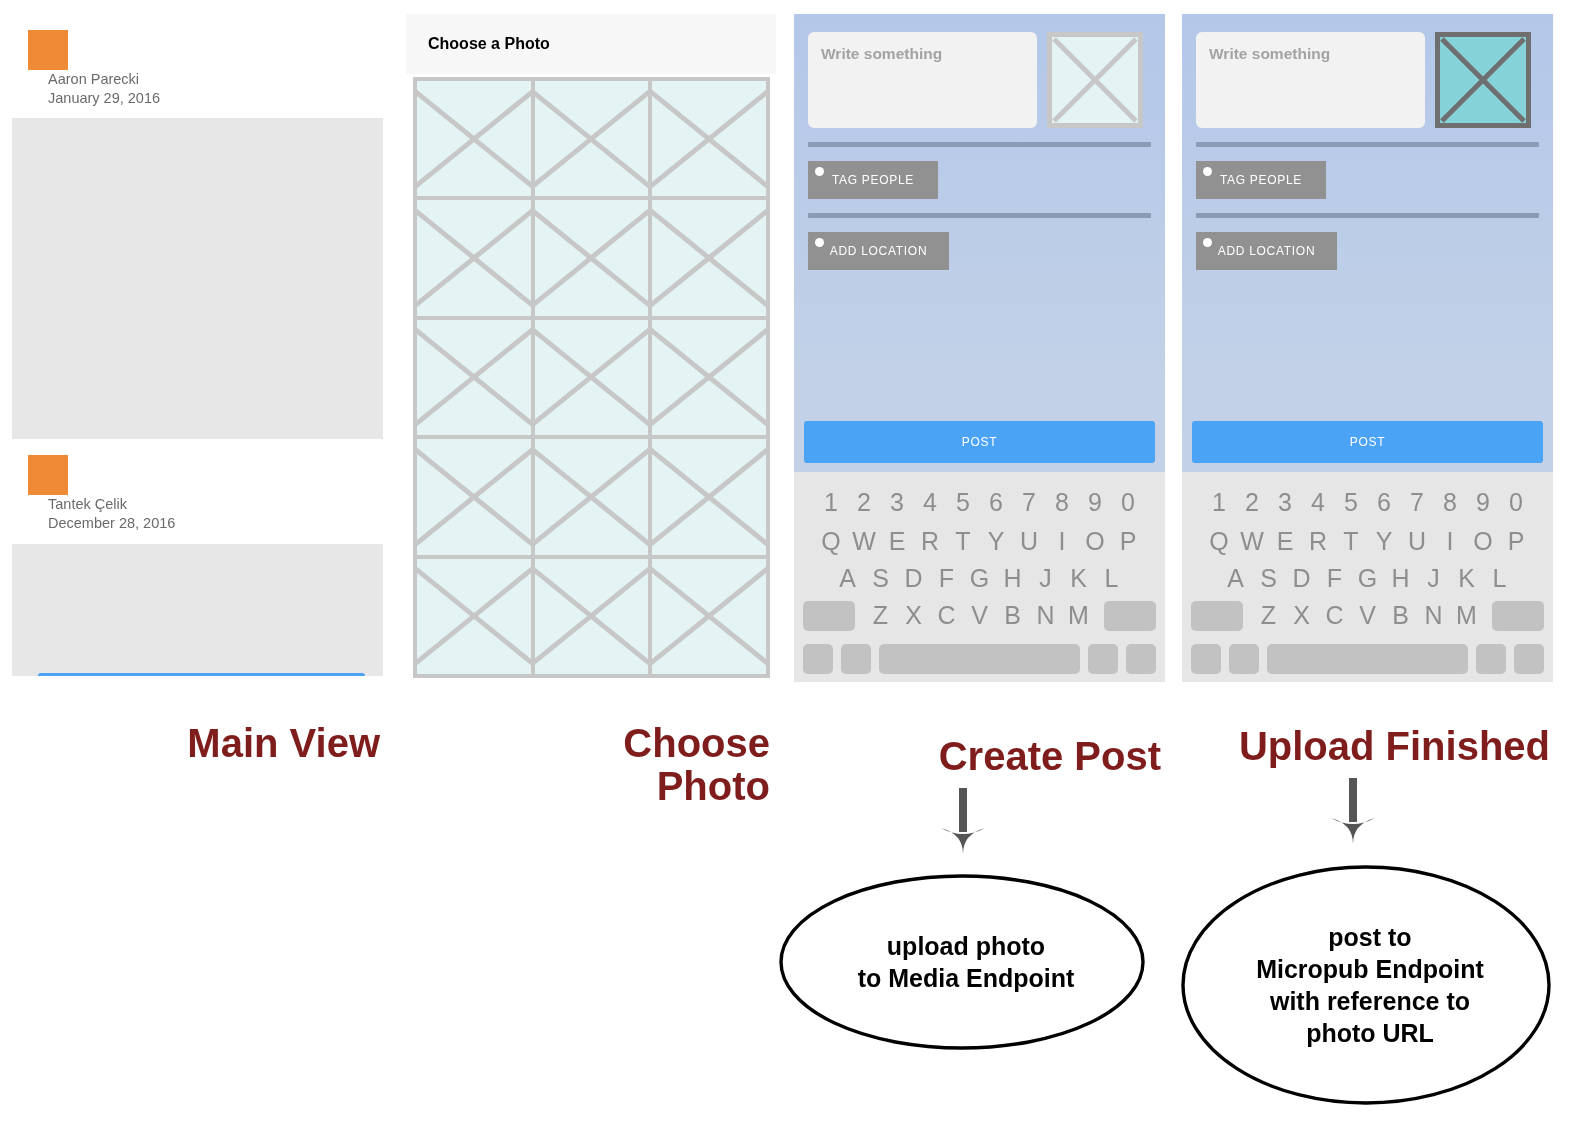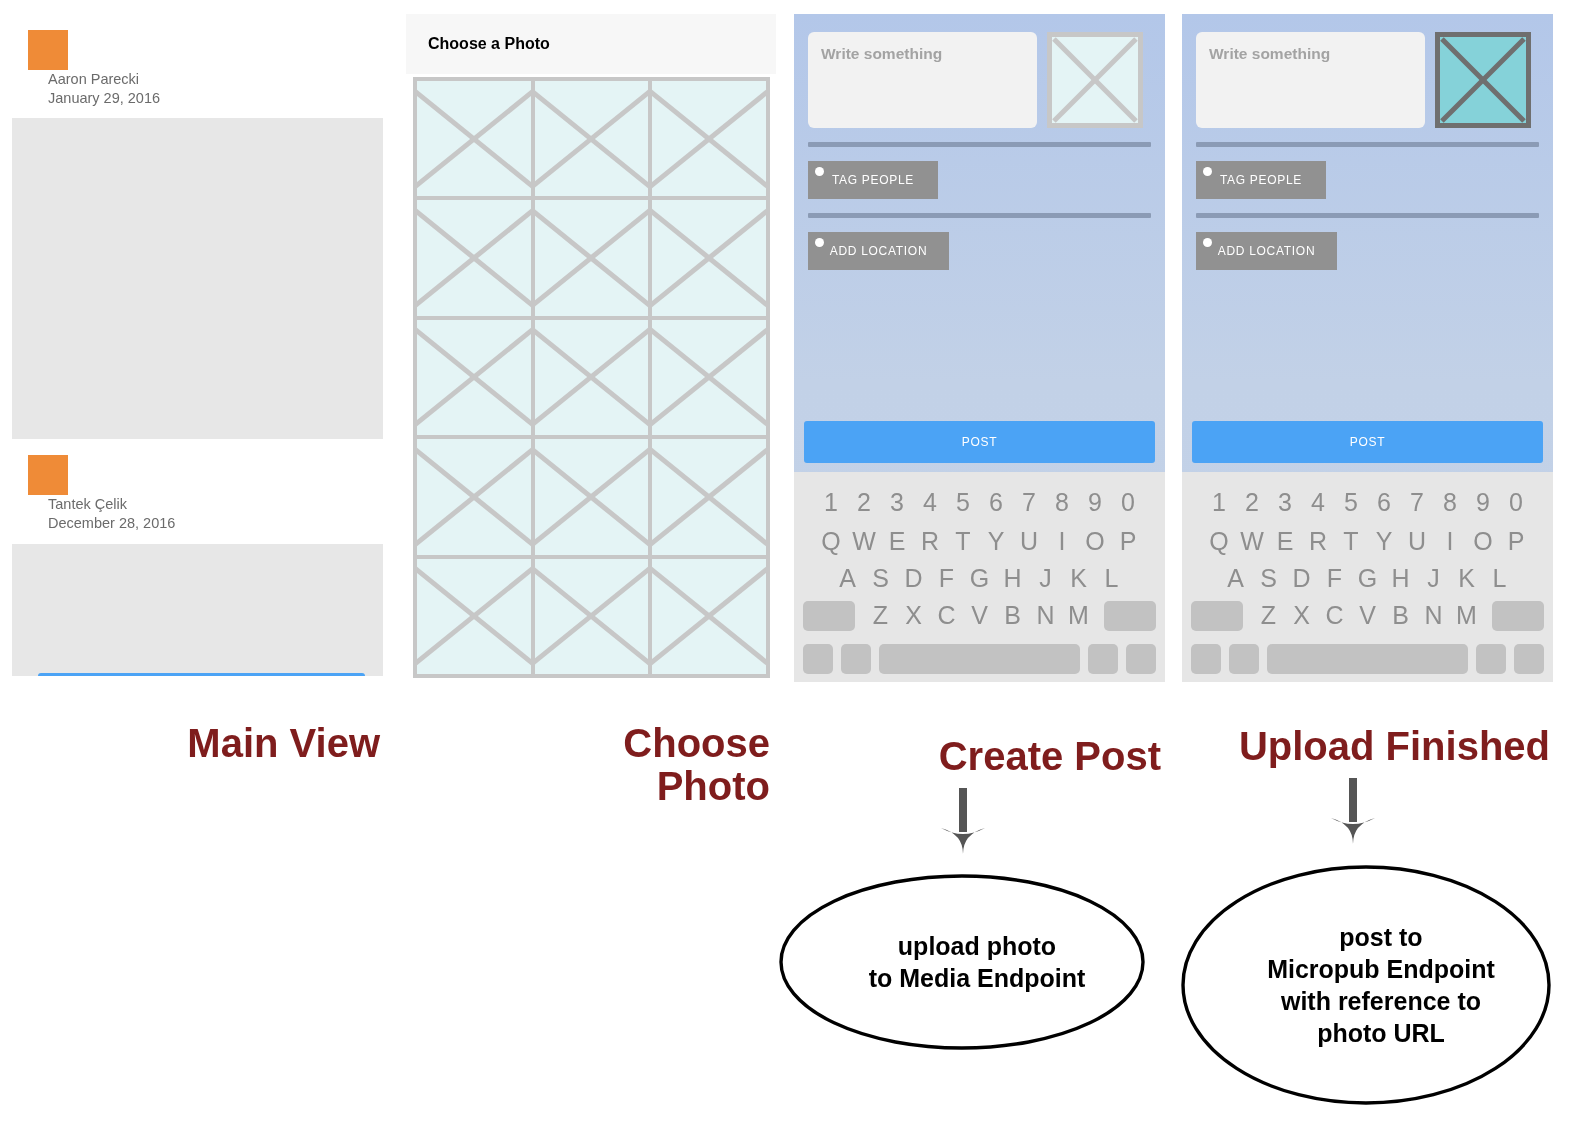--- a/index.html
+++ b/index.html
@@ -288,21 +288,21 @@
   .arrow-svg { position: absolute; }
   #arrow-create { left: 935px;  top: 788px; }
   #arrow-upload { left: 1325px; top: 778px; }
 
   .ellipse-wrap { position: absolute; }
   #ellipse-create { left: 778px;  top: 873px; width: 368px; height: 178px; }
   #ellipse-upload { left: 1180px; top: 865px; width: 372px; height: 240px; }
   .ellipse-wrap svg { position: absolute; left: 0; top: 0; }
   .ellipse-text {
     position: absolute;
-    left: 15px; top: 0;
+    left: 4px; top: 0;
     width: 100%; height: 100%;
     display: flex;
     align-items: center;
     justify-content: center;
     text-align: center;
     font-weight: bold;
     font-size: 25px;
     line-height: 1.28;
     color: #000000;
     white-space: pre-line;

